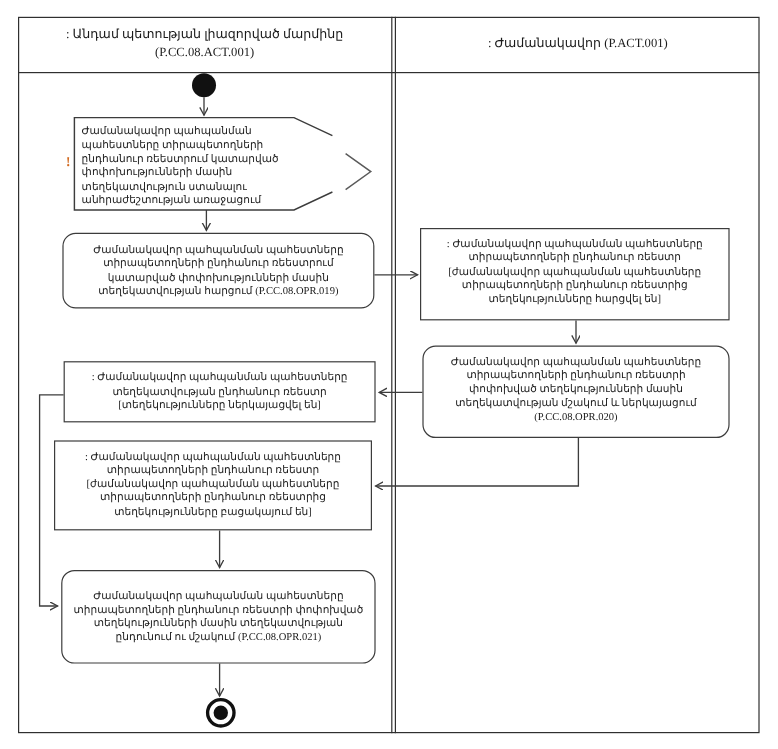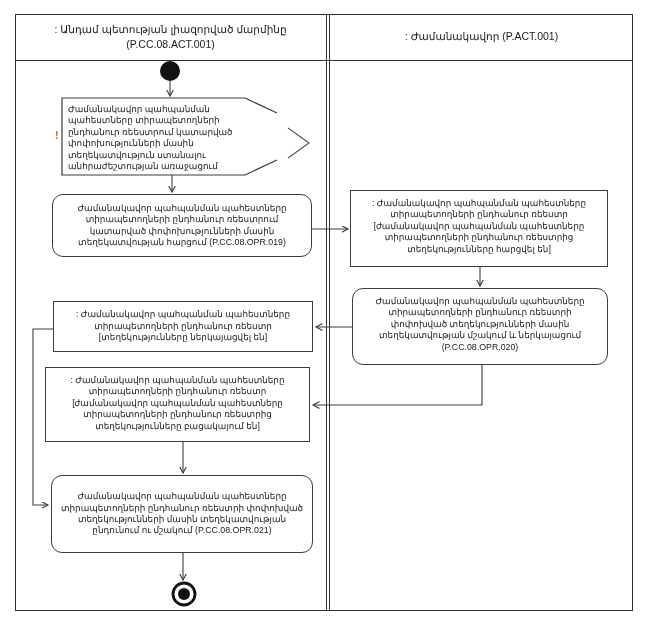--- a/index.html
+++ b/index.html
@@ -1,18 +1,18 @@
 <!DOCTYPE html>
 <html><head>
 <meta charset="utf-8">
 <style>
   html,body{margin:0;padding:0;background:#ffffff;}
   #stage{
     position:relative;width:648px;height:624px;background:#ffffff;
-    font-family:Liberation Sans, sans-serif;color:#1a1a1a;overflow:hidden;
+    font-family:Liberation Serif, serif;color:#1a1a1a;overflow:hidden;
   }
   *{box-sizing:border-box;}
   .frame{
     position:absolute;left:15px;top:14px;width:618px;height:597px;
     border:1.4px solid #2f2f2f;background:#ffffff;
   }
   .header-sep{
     position:absolute;left:15px;top:60px;width:618px;height:0;
     border-top:1.2px solid #2f2f2f;
   }
@@ -64,21 +64,21 @@
   </div>
 
   <div id="start-event-text" class="node-text">Ժամանակավոր պահպանման պահեստները տիրապետողների ընդհանուր ռեեստրում կատարված փոփոխությունների մասին տեղեկատվություն ստանալու անհրաժեշտության առաջացում</div>
   <div id="alert-mark">!</div>
 
   <div class="shape rounded" style="left:52px;top:194px;width:260px;height:63px;">
     <span>Ժամանակավոր պահպանման պահեստները տիրապետողների ընդհանուր ռեեստրում կատարված փոփոխությունների մասին տեղեկատվության հարցում (P.CC.08.OPR.019)</span>
   </div>
 
   <div class="shape" style="left:53px;top:301px;width:260px;height:51px;">
-    <span>: Ժամանակավոր պահպանման պահեստները տիրապետողների ընդհանուր ռեեստր [տեղեկությունները ներկայացվել են]</span>
+    <span>: Ժամանակավոր պահպանման պահեստները տեղեկատվության ընդհանուր ռեեստր [տեղեկությունները ներկայացվել են]</span>
   </div>
 
   <div class="shape top-aligned" style="left:45px;top:367px;width:265px;height:75px;">
     <span>: Ժամանակավոր պահպանման պահեստները տիրապետողների ընդհանուր ռեեստր [ժամանակավոր պահպանման պահեստները տիրապետողների ընդհանուր ռեեստրից տեղեկությունները բացակայում են]</span>
   </div>
 
   <div class="shape rounded" style="left:51px;top:475px;width:262px;height:78px;">
     <span>Ժամանակավոր պահպանման պահեստները տիրապետողների ընդհանուր ռեեստրի փոփոխված տեղեկությունների մասին տեղեկատվության ընդունում ու մշակում (P.CC.08.OPR.021)</span>
   </div>
 

